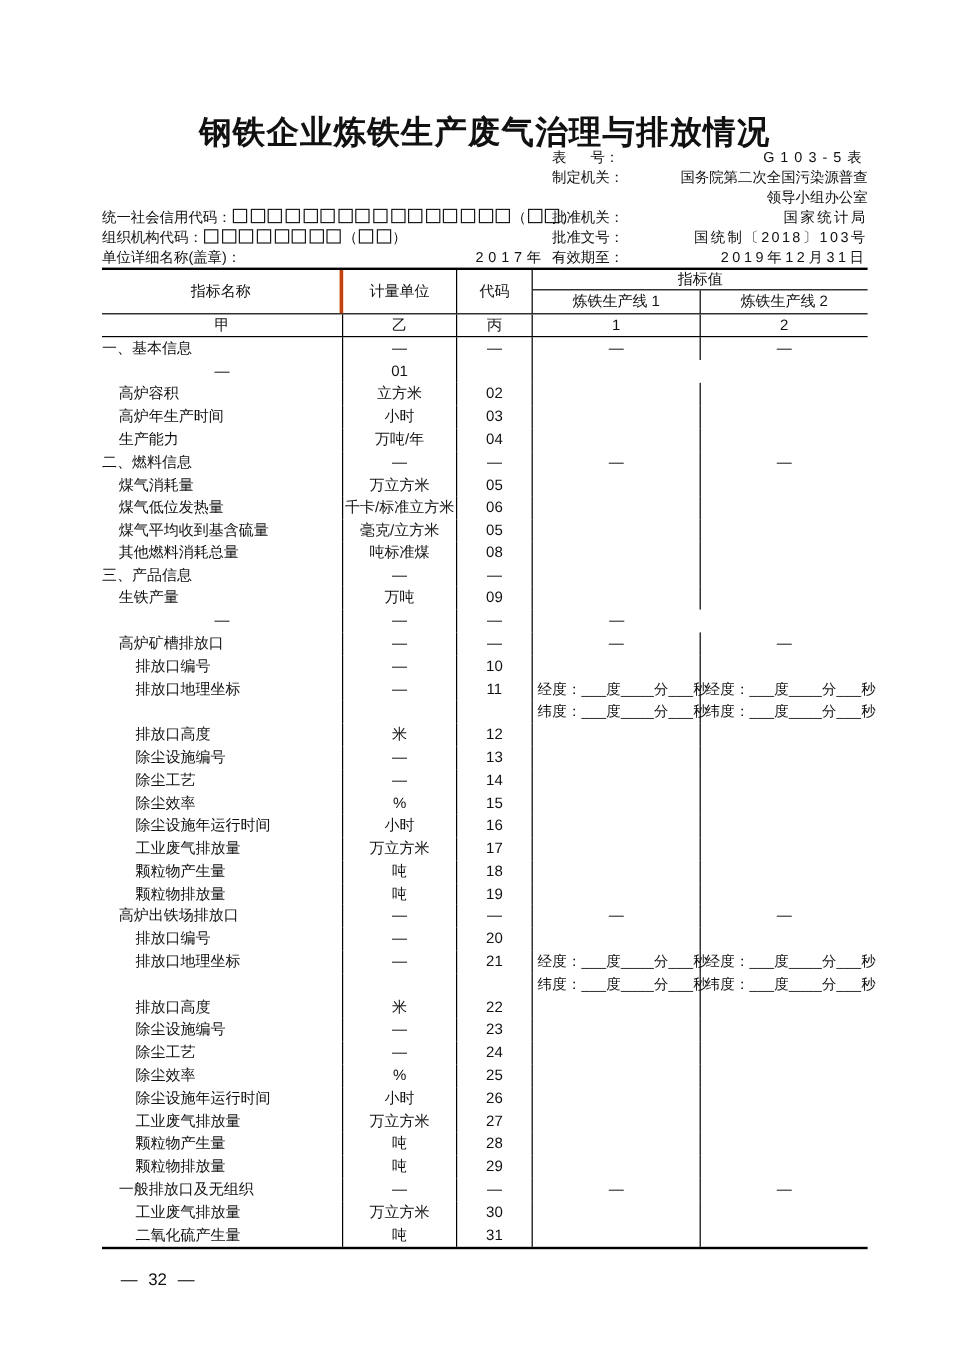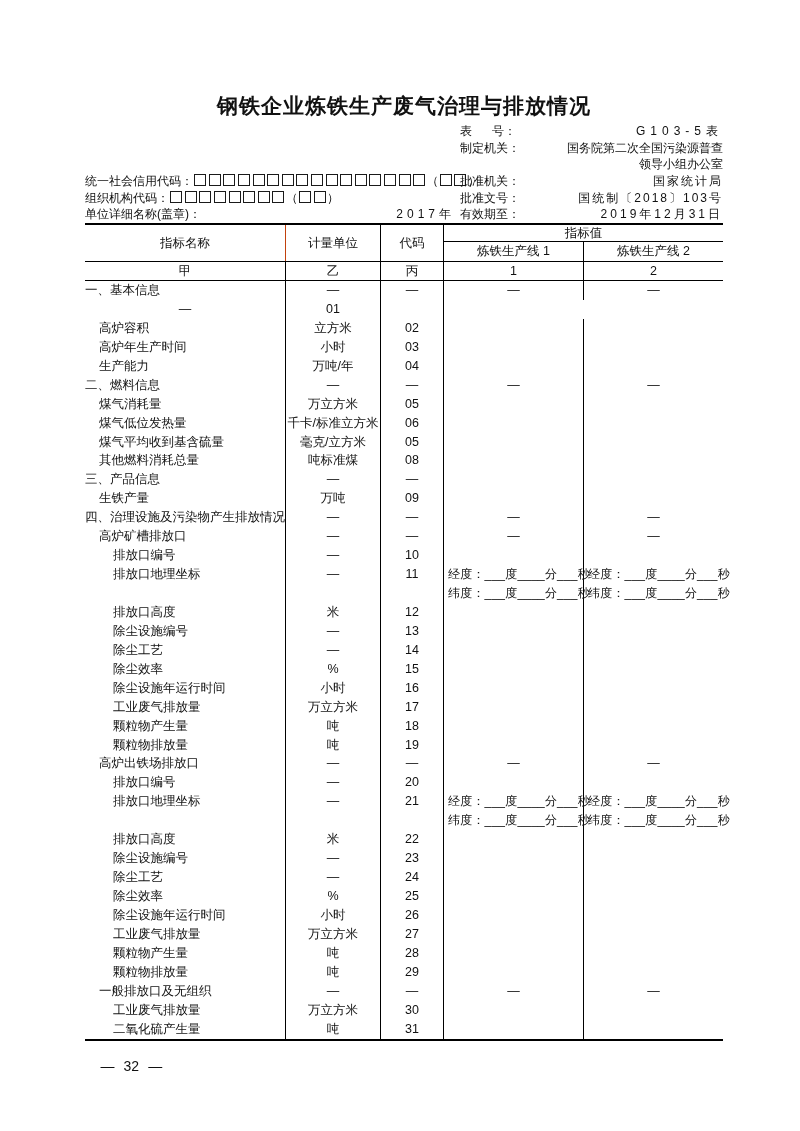--- a/index.html
+++ b/index.html
@@ -1,37 +1,37 @@
 <!DOCTYPE html>
 <html><head>
 <meta charset="utf-8">
 <style>
   html,body{margin:0;padding:0;background:#ffffff;}
   .page{position:relative;width:800px;height:1131px;background:#ffffff;
         font-family:"Liberation Sans","DejaVu Sans",sans-serif;color:#111;overflow:hidden;}
   .title{position:absolute;left:85px;top:92px;width:638px;text-align:center;
-         font-size:21px;font-weight:700;letter-spacing:1px;white-space:nowrap;}
+         font-size:27px;font-weight:700;letter-spacing:1px;white-space:nowrap;}
   .meta-line{position:absolute;left:85px;width:638px;height:17px;font-size:12px;line-height:17px;white-space:nowrap;}
   .mlabel{position:absolute;left:375px;white-space:pre;}
   .mvalue{position:absolute;right:0;}
   .mleft{position:absolute;left:0;}
   .m2017{position:absolute;right:268px;letter-spacing:4px;}
   .ls2{letter-spacing:2px;}
   .ls3{letter-spacing:3px;}
   .ls5{letter-spacing:5px;}
   .box{display:inline-block;width:10px;height:10px;border:1.5px solid #1a1a1a;
        margin:0 1.3px;vertical-align:-1px;background:#fff;}
   .boxes{white-space:nowrap;}
   
   .ftable{position:absolute;left:85px;top:223px;width:638px;
           border-top:2px solid #000;border-bottom:2px solid #000;font-size:12.5px;}
   .thead{display:grid;grid-template-columns:201px 95px 63px 140px 139px;
          grid-template-rows:17px 19px;border-bottom:1px solid #000;}
   .thead .hc{display:flex;align-items:center;justify-content:center;white-space:nowrap;}
-  .h-ind{grid-column:1;grid-row:1/3;border-right:1px solid #c2410c;}
+  .h-ind{grid-column:1;grid-row:1/3;border-right:3px solid #c2410c;}
   .h-unit{grid-column:2;grid-row:1/3;border-right:1px solid #000;}
   .h-code{grid-column:3;grid-row:1/3;border-right:1px solid #000;}
   .h-vgroup{grid-column:4/6;grid-row:1;border-bottom:1px solid #000;}
   .h-l1{grid-column:4;grid-row:2;border-right:1px solid #000;}
   .h-l2{grid-column:5;grid-row:2;}
   .tkey{display:grid;grid-template-columns:201px 95px 63px 140px 139px;height:18px;
         border-bottom:1px solid #000;}
   .tkey .kc{display:flex;align-items:center;justify-content:center;}
   .tkey .kc.b{border-right:1px solid #000;}
   .tbody{display:block;}
@@ -182,21 +182,20 @@
           <div class="c val2"></div>
         </div>
         <div class="trow">
           <div class="c name" style="padding-left: 14px;">生铁产量</div>
           <div class="c unit">万吨</div>
           <div class="c code">09</div>
           <div class="c val"></div>
           <div class="c val2"></div>
         </div>
         <div class="trow">
-          <div class="c name">四、治理设施及污染物产生排放情况</div>
           <div class="c unit">—</div>
           <div class="c code">—</div>
           <div class="c val">—</div>
           <div class="c val2">—</div>
         </div>
         <div class="trow">
           <div class="c name" style="padding-left: 14px;">高炉矿槽排放口</div>
           <div class="c unit">—</div>
           <div class="c code">—</div>
           <div class="c val">—</div>

